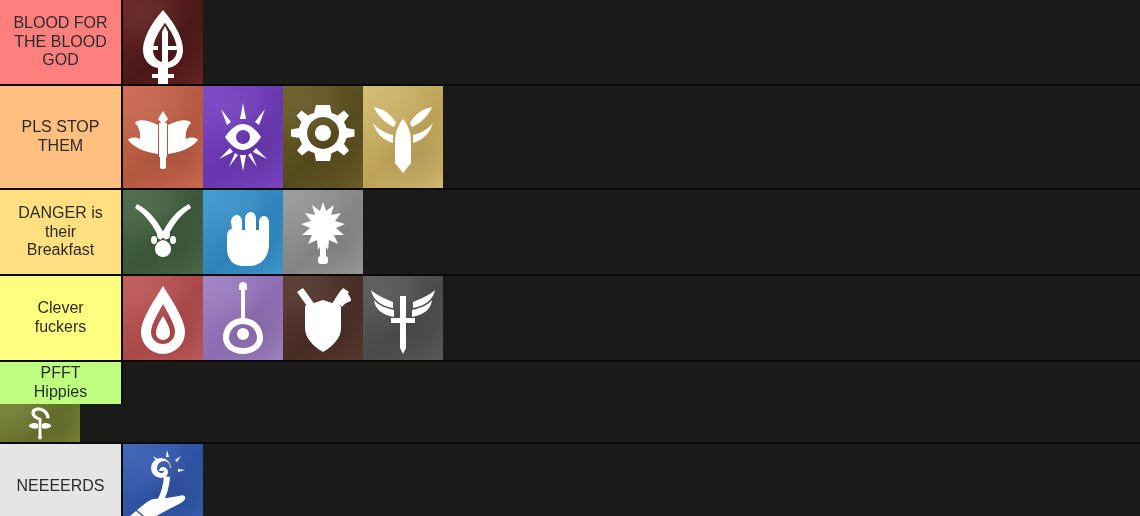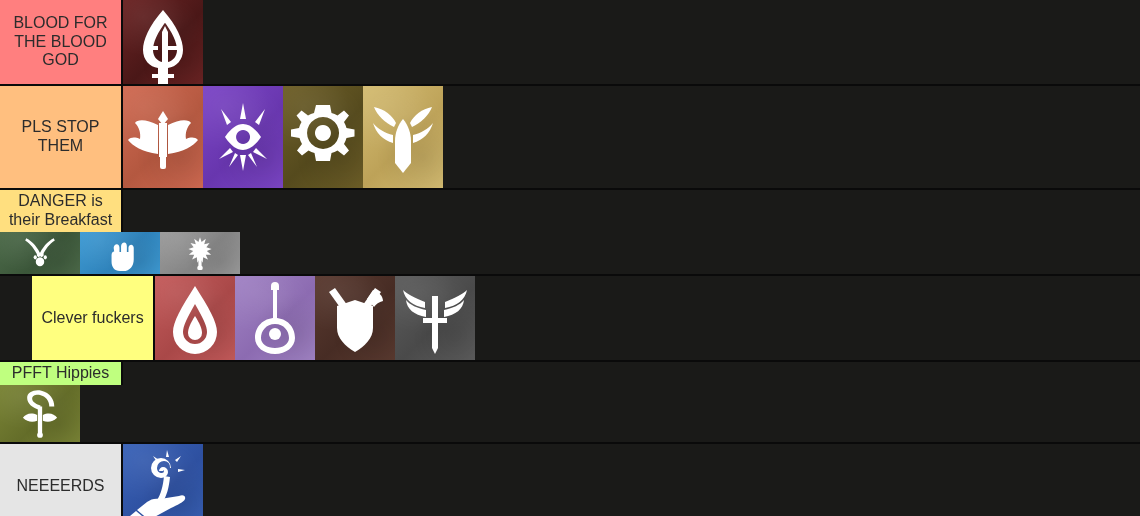--- a/index.html
+++ b/index.html
@@ -77,21 +77,21 @@
   .tier-label {
     width: 123px;
     min-width: 123px;
     display: flex;
     align-items: center;
     justify-content: center;
     text-align: center;
     color: #2c2c2c;
     font-size: 16px;
     line-height: 1.18;
-    padding: 2px 2px;
+    padding: 2px 12px;
     box-sizing: border-box;
     border-right: 2px solid #0a0a0a;
     word-wrap: break-word;
   }
   .tier-items {
     flex: 1;
     display: flex;
     align-items: stretch;
     background: #1a1a18;
     min-height: 0;
@@ -202,21 +202,21 @@
               <path class="glyph" d="M40 22 c5 6 8 14 8 22 l0 22 -8 10 -8 -10 0 -22 c0 -8 3 -16 8 -22 z"></path>
               <path class="glyph" d="M31 30 C22 26 14 18 11 10 c10 2 18 8 22 16 z"></path>
               <path class="glyph" d="M49 30 C58 26 66 18 69 10 c-10 2 -18 8 -22 16 z"></path>
               <path class="glyph" d="M30 38 C22 36 15 32 10 26 c3 10 10 17 20 20 z"></path>
               <path class="glyph" d="M50 38 C58 36 65 32 70 26 c-3 10 -10 17 -20 20 z"></path>
             </svg>
           </div>
           <div class="empty-space"></div>
         </div>
       </div>
-      <div class="tier-row" style="height: 86px; flex-direction: column;">
+      <div class="tier-row" style="height: 86px;">
         <div class="tier-label" style="background: rgb(255, 223, 127);">DANGER is their Breakfast</div>
         <div class="tier-items">
           <div class="tier-tile" style="background: linear-gradient(135deg, rgb(77, 107, 74) 0%, rgb(59, 86, 57) 55%, rgb(77, 107, 74) 100%);">
             <div class="tile-tex" style="background: radial-gradient(circle at 25% 20%, rgba(255, 255, 255, 0.18), transparent 45%), radial-gradient(circle at 75% 70%, rgba(0, 0, 0, 0.25), transparent 50%), radial-gradient(circle at 60% 30%, rgba(255, 255, 255, 0.1), transparent 40%);"></div>
             <svg viewBox="0 0 80 80" preserveAspectRatio="xMidYMid meet">
               <path class="glyph" d="M14 12 C26 18 36 30 42 44 l-5 4 C31 34 22 22 12 16 z"></path>
               <path class="glyph" d="M66 12 C54 18 44 30 38 44 l5 4 C49 34 58 22 68 16 z"></path>
               <path class="glyph" d="M40 48 a9 9 0 0 1 8 9 c0 5 -4 8 -8 8 -4 0 -8 -3 -8 -8 a9 9 0 0 1 8 -9 z"></path>
               <ellipse class="glyph" cx="31" cy="48" rx="3" ry="4"></ellipse>
               <ellipse class="glyph" cx="37" cy="43" rx="3" ry="4"></ellipse>
@@ -237,21 +237,21 @@
               <path class="glyph" d="M40 10 l3 9 8 -6 -3 10 10 -2 -6 8 10 3 -9 4 8 7 -10 0 4 9 -9 -4 -1 10 -5 -8 -5 8 -1 -10 -9 4 4 -9 -10 0 8 -7 -9 -4 10 -3 -6 -8 10 2 -3 -10 8 6 z"></path>
               <circle class="glyph" cx="40" cy="34" r="10"></circle>
               <rect class="glyph" x="37" y="44" width="6" height="22"></rect>
               <rect class="glyph" x="35" y="64" width="10" height="8" rx="3"></rect>
             </svg>
           </div>
           <div class="empty-space"></div>
         </div>
       </div>
       <div class="tier-row" style="height: 86px;">
-        <div class="tier-label" style="background: rgb(255, 255, 127); margin-left: 32px;">Clever fuckers</div>
+        <div class="tier-label" style="background: rgb(255, 255, 127);">Clever fuckers</div>
         <div class="tier-items">
           <div class="tier-tile" style="background: linear-gradient(135deg, rgb(196, 91, 91) 0%, rgb(169, 72, 72) 55%, rgb(196, 91, 91) 100%);">
             <div class="tile-tex" style="background: radial-gradient(circle at 25% 20%, rgba(255, 255, 255, 0.18), transparent 45%), radial-gradient(circle at 75% 70%, rgba(0, 0, 0, 0.25), transparent 50%), radial-gradient(circle at 60% 30%, rgba(255, 255, 255, 0.1), transparent 40%);"></div>
             <svg viewBox="0 0 80 80" preserveAspectRatio="xMidYMid meet">
               <path class="glyph" d="M40 8 C26 30 18 44 18 54 a22 22 0 0 0 44 0 C62 44 54 30 40 8 z M40 26 c8 14 12 22 12 28 a12 12 0 0 1 -24 0 c0 -6 4 -14 12 -28 z"></path>
               <path class="glyph" d="M40 38 c5 8 7 13 7 17 a7 7 0 0 1 -14 0 c0 -4 2 -9 7 -17 z"></path>
             </svg>
           </div>
           <div class="tier-tile" style="background: linear-gradient(135deg, rgb(161, 131, 196) 0%, rgb(140, 107, 177) 55%, rgb(161, 131, 196) 100%);">
             <div class="tile-tex" style="background: radial-gradient(circle at 25% 20%, rgba(255, 255, 255, 0.18), transparent 45%), radial-gradient(circle at 75% 70%, rgba(0, 0, 0, 0.25), transparent 50%), radial-gradient(circle at 60% 30%, rgba(255, 255, 255, 0.1), transparent 40%);"></div>

